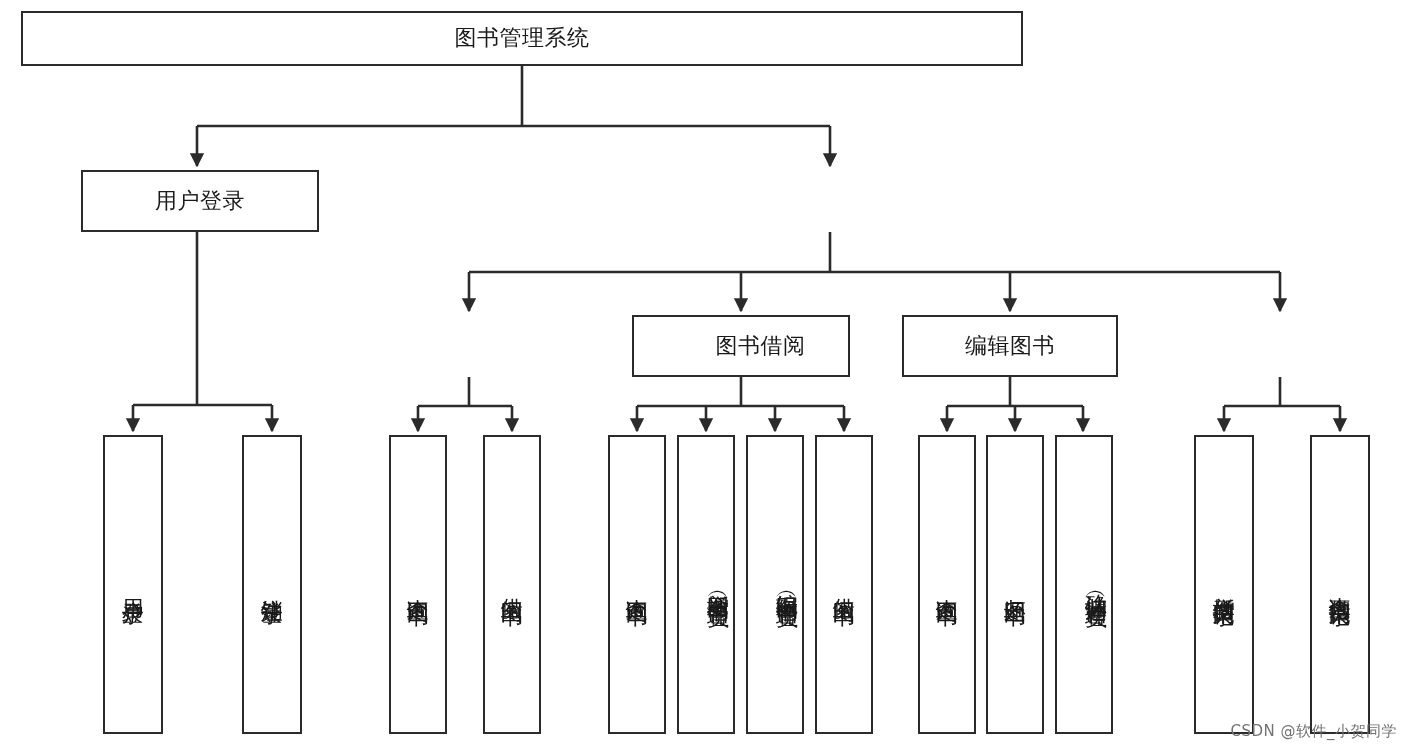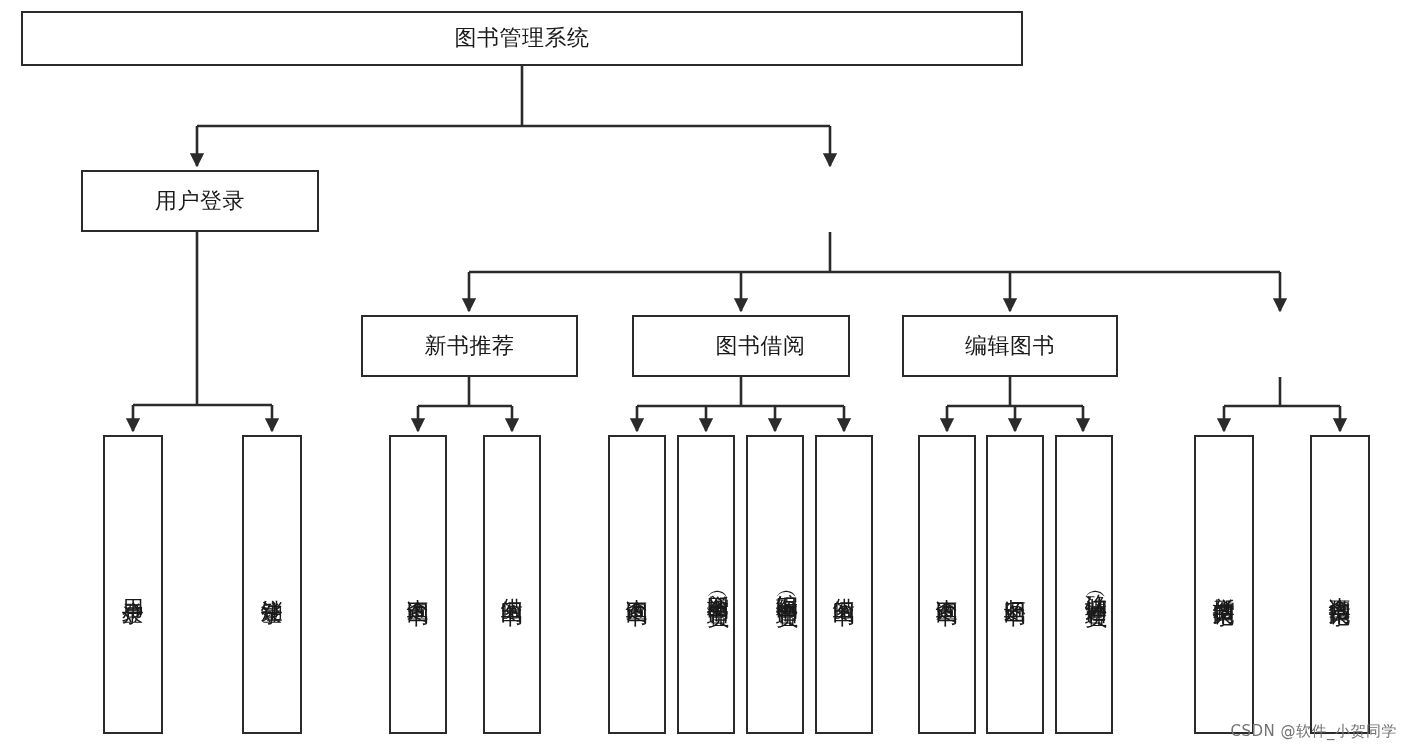--- a/index.html
+++ b/index.html
@@ -122,23 +122,20 @@
   </svg>
 
   <div class="node horiz" style="left:21px; top:11px; width:1002px; height:55px;">
     <span>图书管理系统</span>
   </div>
 
   <div class="node horiz" style="left:81px; top:170px; width:238px; height:62px;">
     <span>用户登录</span>
   </div>
 
-  <div class="node horiz" style="left:361px; top:315px; width:217px; height:62px;">
-    <span>新书推荐</span>
-  </div>
   <div class="node horiz" style="left:632px; top:315px; width:218px; height:62px;padding-left:39px;">
     <span>图书借阅</span>
   </div>
   <div class="node horiz" style="left:902px; top:315px; width:216px; height:62px;">
     <span>编辑图书</span>
   </div>
 
   <div class="node vert" style="left:103px; top:435px; width:60px; height:299px;">
     <span>用户登录</span>
   </div>

